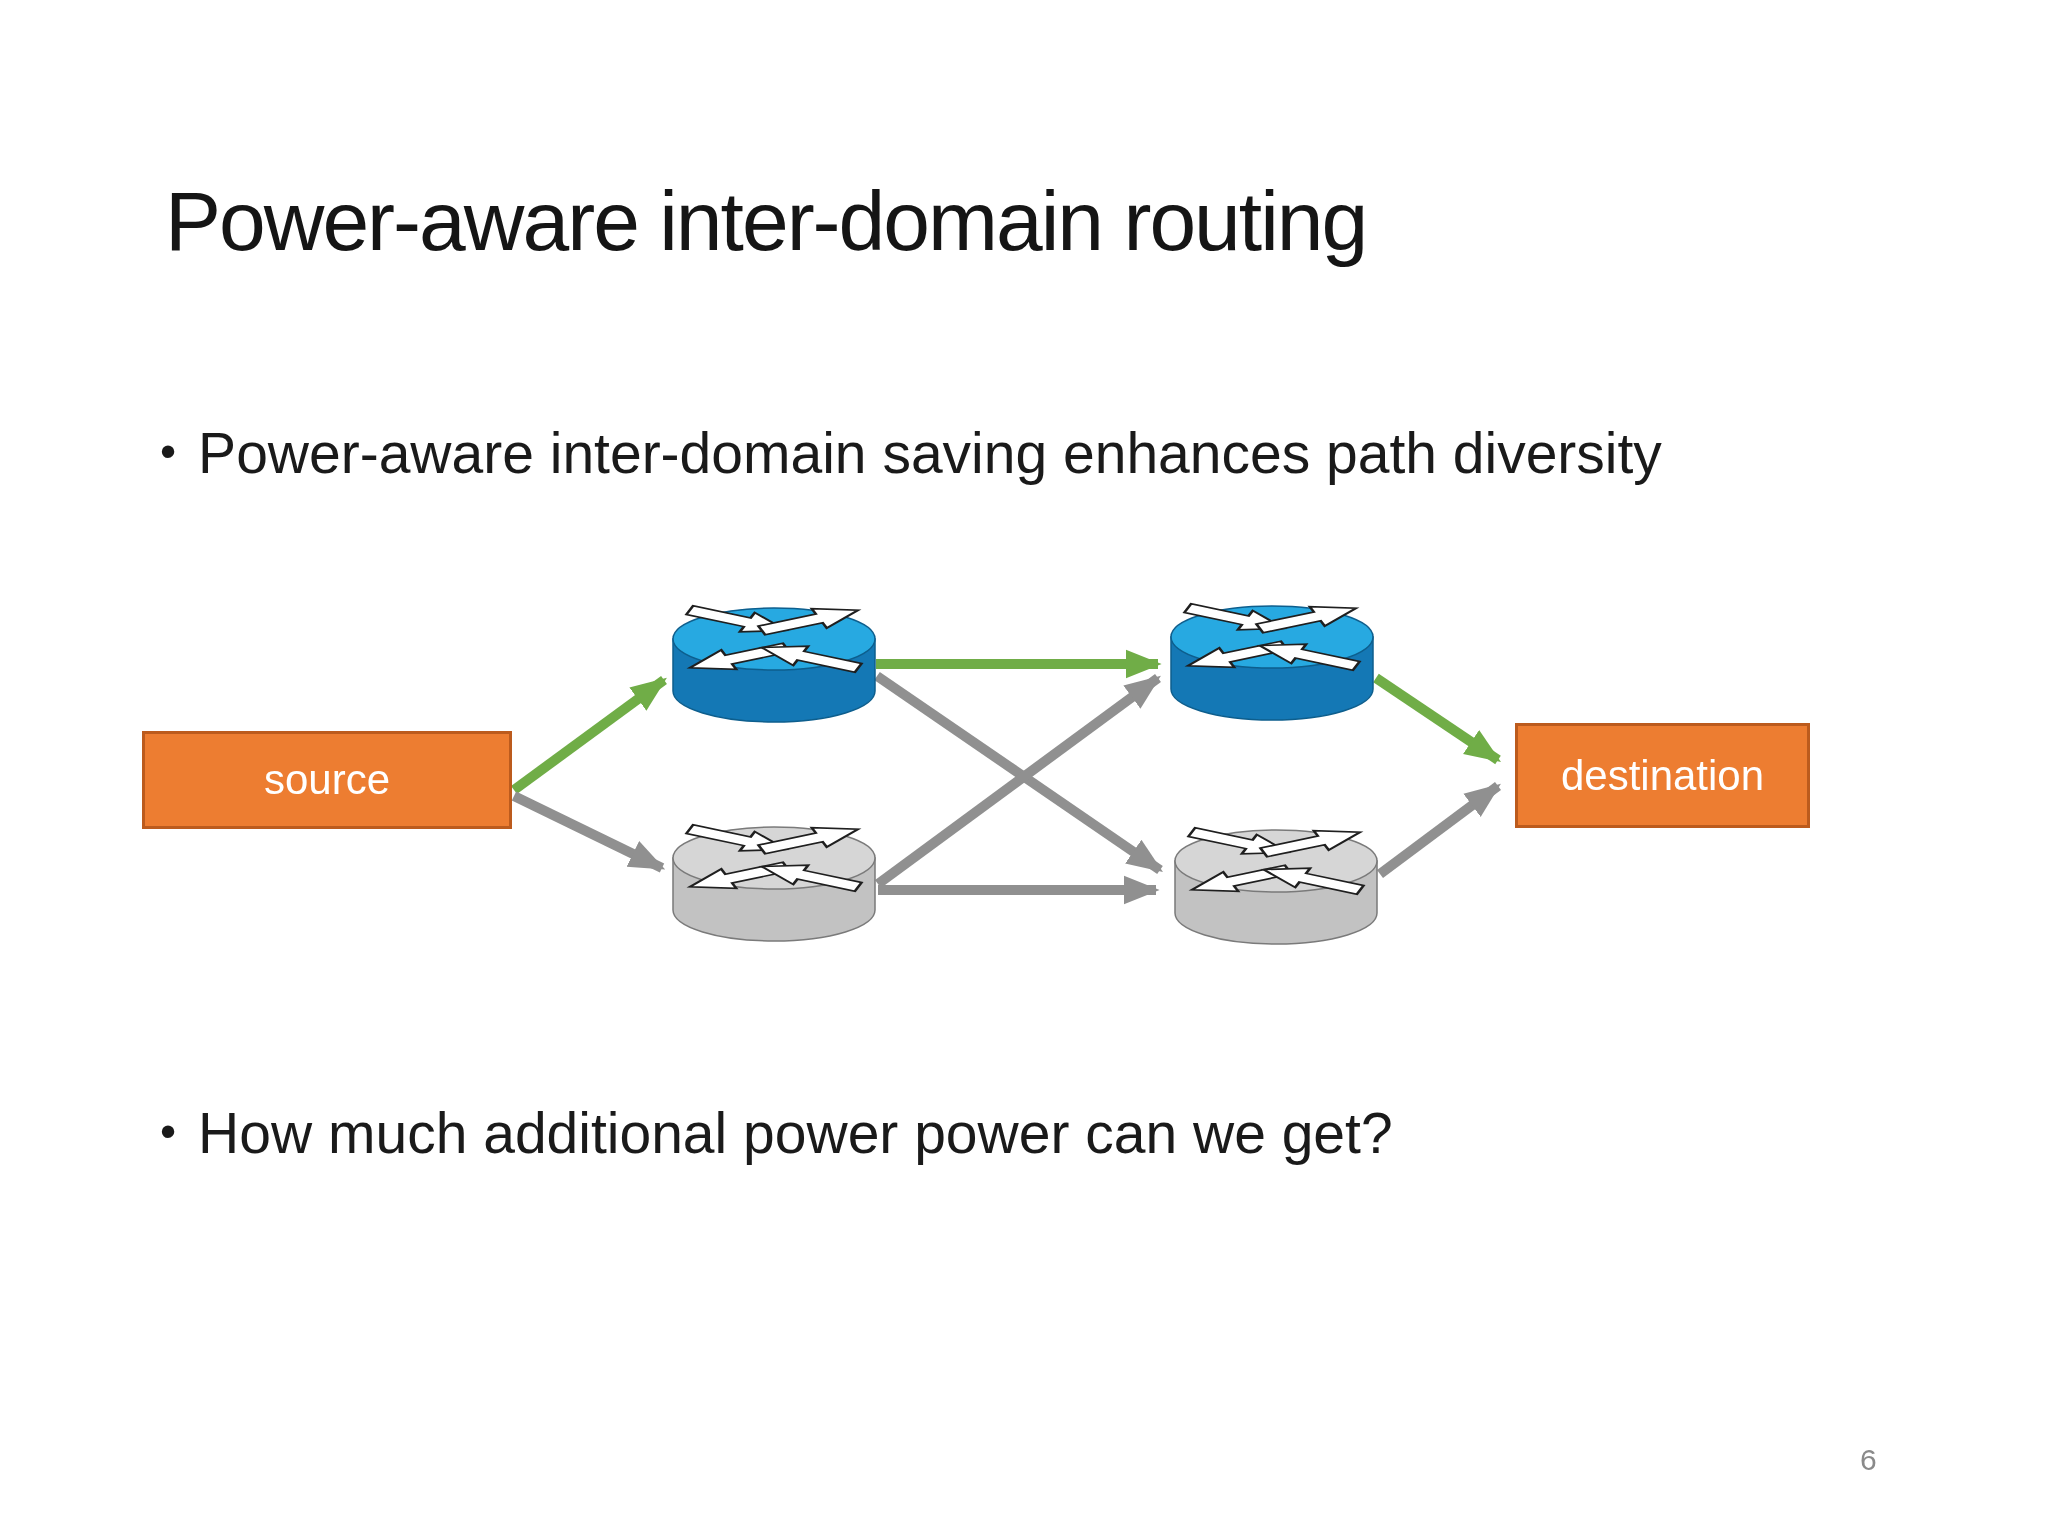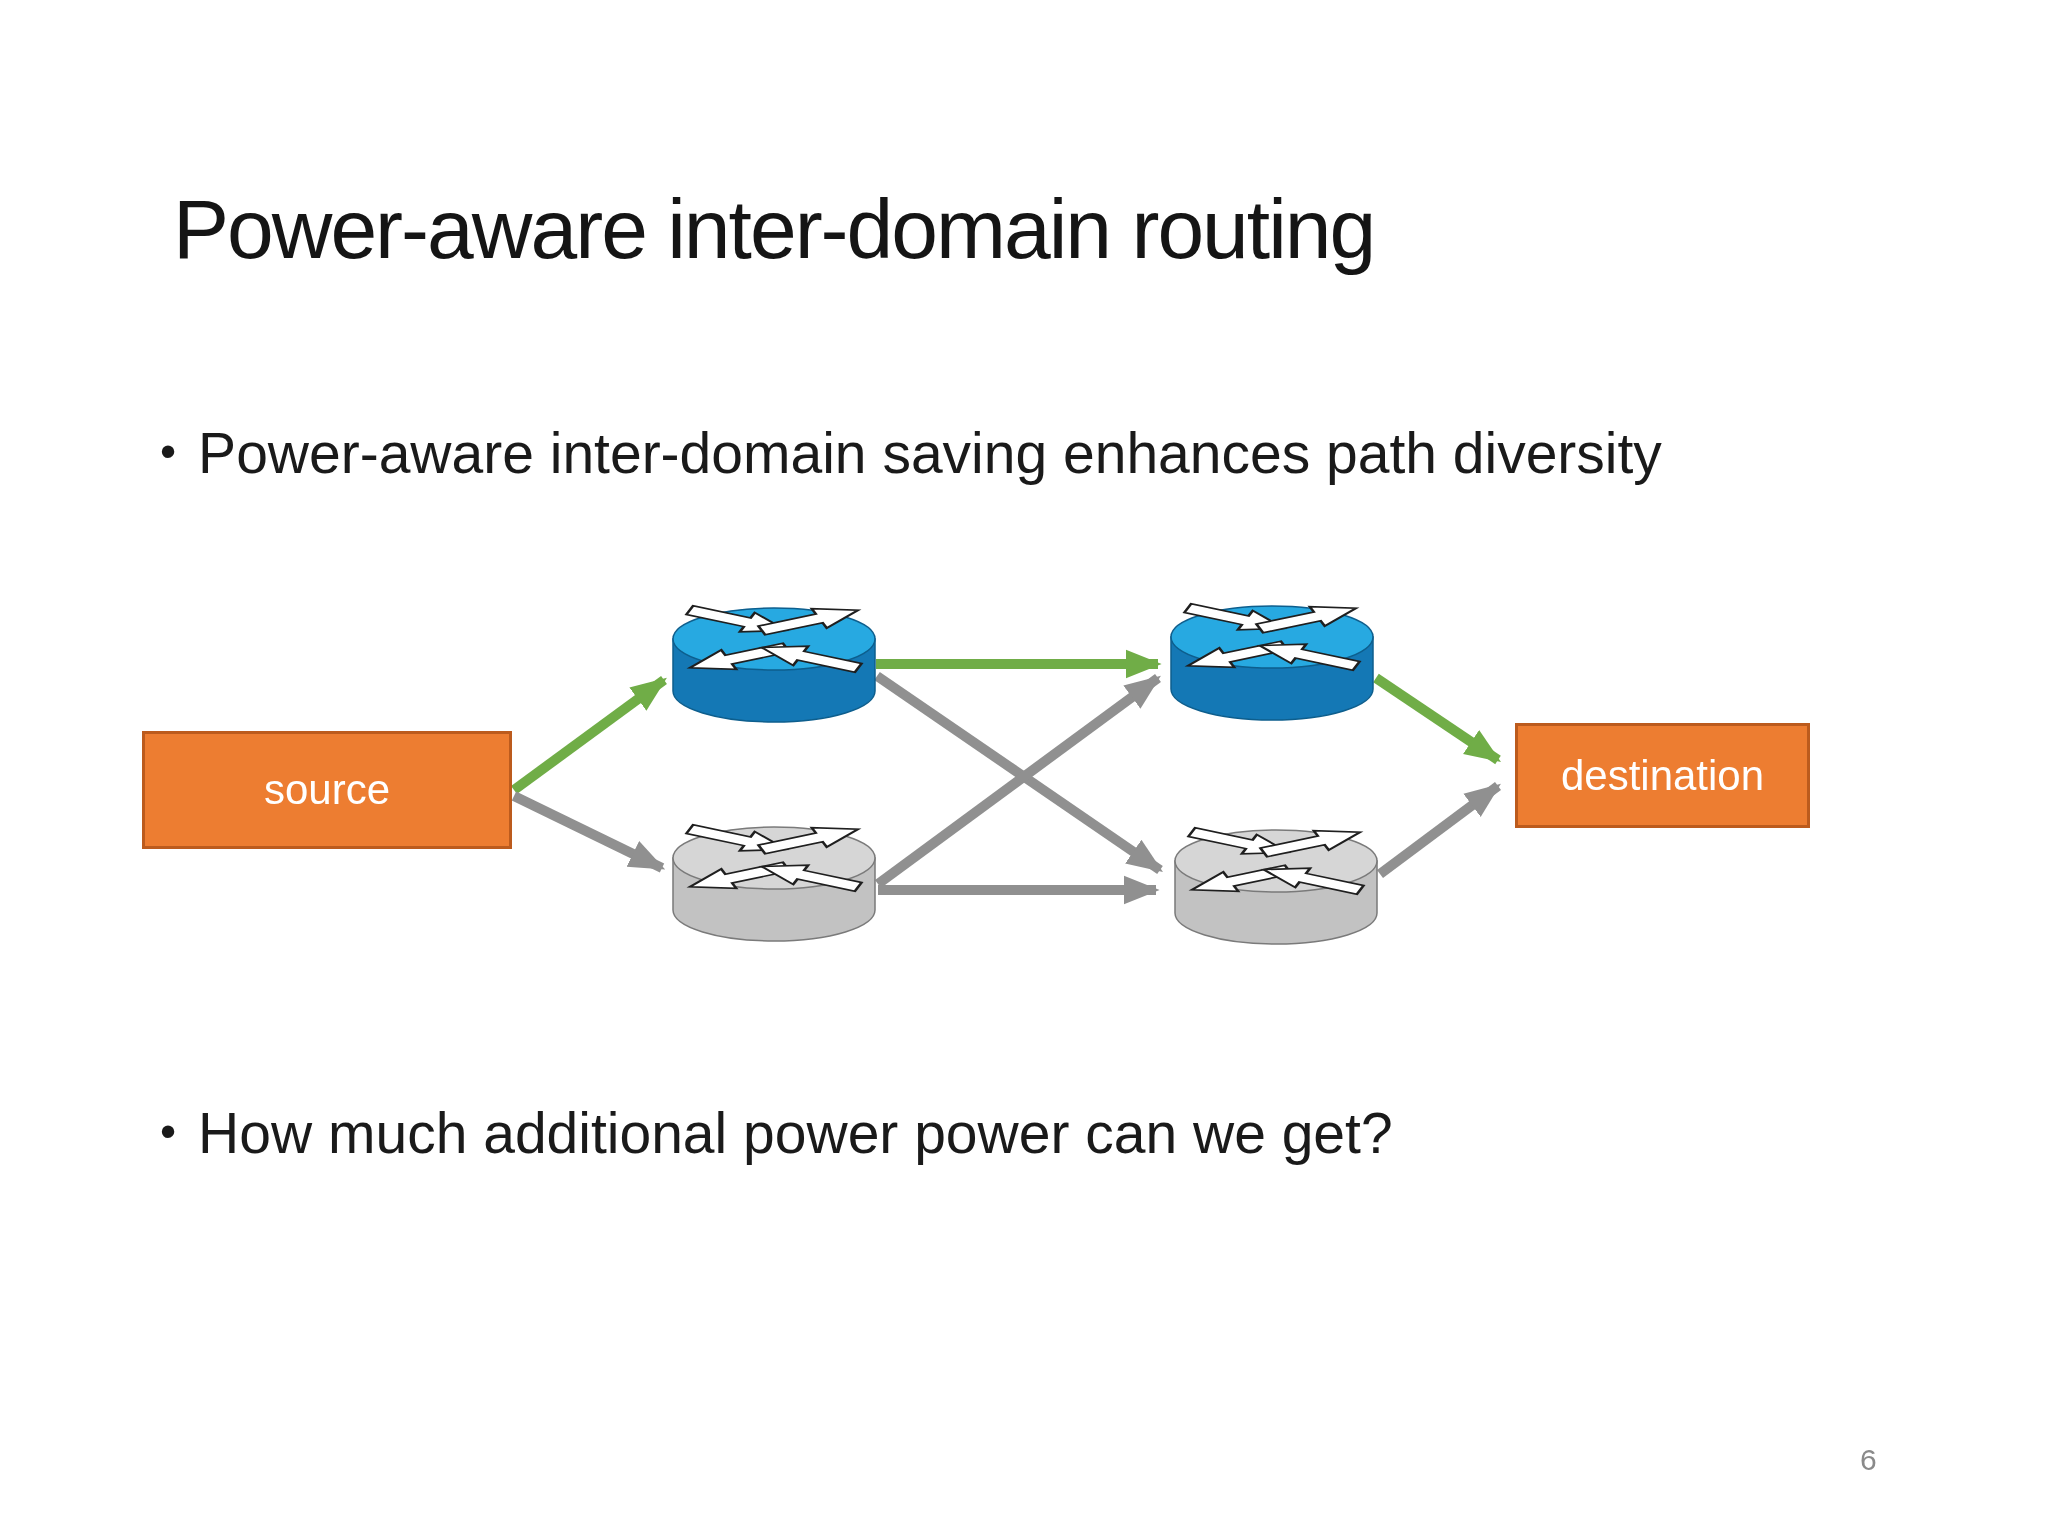--- a/index.html
+++ b/index.html
@@ -1,36 +1,36 @@
 <!DOCTYPE html>
 <html style="--endpoint-fill: #ED7D31; --endpoint-border: #BC5B1D; --active-path: #70AD47; --inactive-path: #909090; --router-blue-top: #27A9E1; --router-blue-side: #1478B5; --router-gray-top: #D6D6D6; --router-gray-side: #C2C2C2;"><head>
 <meta charset="utf-8">
 <style>
   html,body{margin:0;padding:0;background:#fff;}
   .slide{
     position:relative;width:2048px;height:1536px;background:#fff;overflow:hidden;
     font-family:"Liberation Sans",sans-serif;color:#1c1c1c;
   }
   .title{
-    position:absolute;left:164px;top:172px;margin:9px;
+    position:absolute;left:164px;top:172px;margin:1px;
     font-size:84px;font-weight:400;letter-spacing:-2px;color:#151515;
   }
   .bullet{
     position:absolute;left:160px;display:flex;align-items:flex-start;
     font-size:57px;color:#1a1a1a;white-space:nowrap;
   }
   .bullet-1{top:420px;}
   .bullet-2{top:1100px;}
   .bullet .dot{font-size:46px;line-height:1.35;margin-right:22px;}
   .endpoint{
     position:absolute;display:flex;align-items:center;justify-content:center;
     background:var(--endpoint-fill);border:3px solid var(--endpoint-border);
     color:#fff;font-size:42px;box-sizing:border-box;
   }
-  .endpoint-source{left:142px;top:731px;width:370px;height:118px;}
+  .endpoint-source{left:142px;top:731px;width:370px;height:98px;}
   .endpoint-destination{left:1515px;top:723px;width:295px;height:105px;}
   .net{position:absolute;left:0;top:0;width:2048px;height:1536px;}
   .page-number{position:absolute;left:1860px;top:1443px;font-size:30px;color:#8a8a8a;}
 
   
   .router-blue{--top:var(--router-blue-top);--side:var(--router-blue-side);--edge:#0d5e8d;}
   .router-gray{--top:var(--router-gray-top);--side:var(--router-gray-side);--edge:#7a7a7a;}
   .path-line{fill:none;}
   .path-active{stroke:var(--active-path);stroke-width:10;}
   .path-inactive{stroke:var(--inactive-path);stroke-width:10;}

